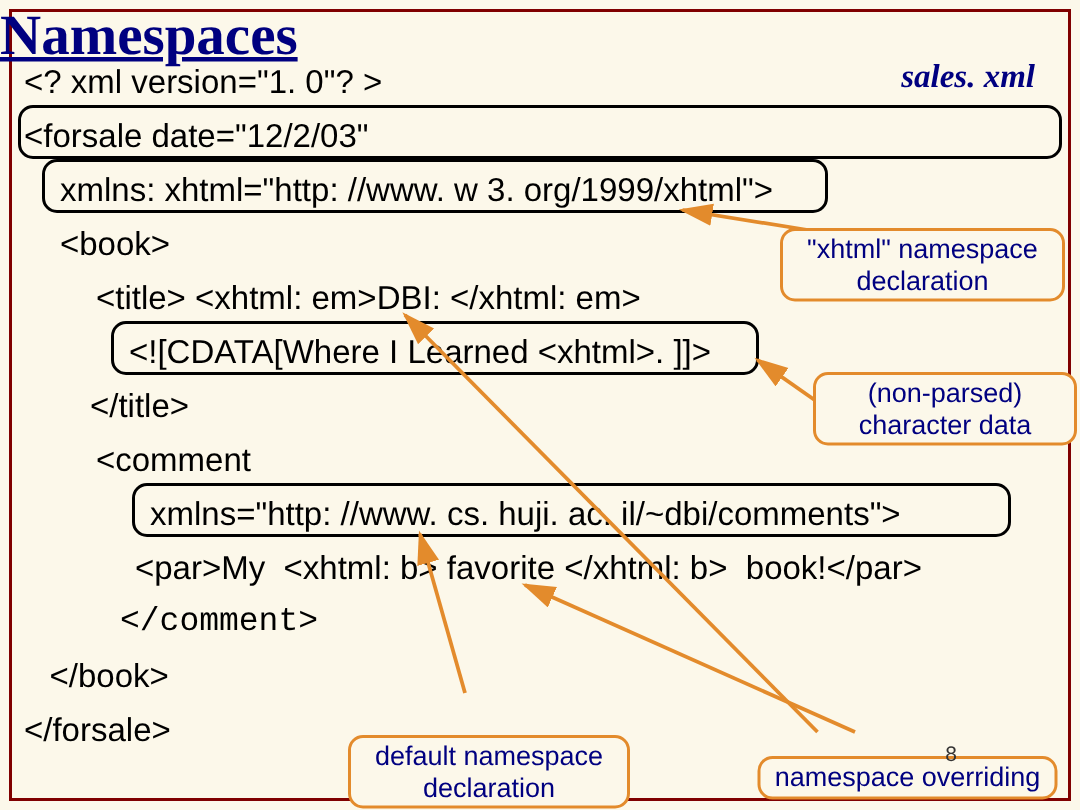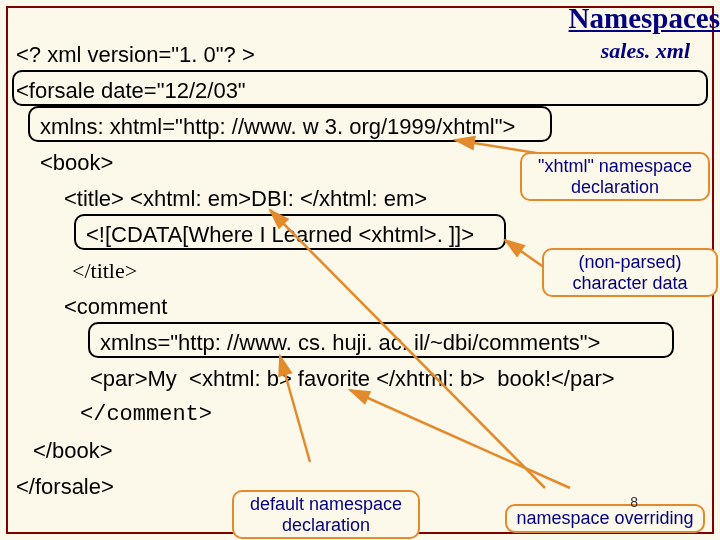--- a/index.html
+++ b/index.html
@@ -19,23 +19,23 @@
     width: 708px;
     height: 528px;
     border: 2px solid #800000;
     box-sizing: border-box;
   }
   .title {
     position: absolute;
     top: 2px;
     left: 0;
     width: 720px;
-    text-align: right;
+    text-align: left;
     font-family: "Times New Roman", serif;
-    font-size: 29px;
+    font-size: 38px;
     font-weight: bold;
     color: #000080;
     text-decoration: underline;
   }
   .filename {
     position: absolute;
     top: 38px;
     right: 30px;
     font-family: "Times New Roman", serif;
     font-size: 22px;
@@ -94,21 +94,21 @@
 
 <div class="title">Namespaces</div>
 <div class="filename">sales. xml</div>
 
 <div class="code" style="left:16px; top:42px;">&lt;? xml version="1. 0"? &gt;</div>
 <div class="code" style="left:16px; top:78px;">&lt;forsale date="12/2/03"</div>
 <div class="code" style="left:40px; top:114px;">xmlns: xhtml="http: //www. w 3. org/1999/xhtml"&gt;</div>
 <div class="code" style="left:40px; top:150px;">&lt;book&gt;</div>
 <div class="code" style="left:64px; top:186px;">&lt;title&gt; &lt;xhtml: em&gt;DBI: &lt;/xhtml: em&gt;</div>
 <div class="code" style="left:86px; top:222px;">&lt;![CDATA[Where I Learned &lt;xhtml&gt;. ]]&gt;</div>
-<div class="code" style="left:72px; top:258px;font-family:Liberation Serif, serif;">&lt;/title&gt;</div>
+<div class="code" style="left:60px; top:258px;">&lt;/title&gt;</div>
 <div class="code" style="left:64px; top:294px;">&lt;comment</div>
 <div class="code" style="left:100px; top:330px;">xmlns="http: //www. cs. huji. ac. il/~dbi/comments"&gt;</div>
 <div class="code" style="left:90px; top:366px;">&lt;par&gt;My  &lt;xhtml: b&gt; favorite &lt;/xhtml: b&gt;  book!&lt;/par&gt;</div>
 <div class="code" style="left:80px; top:402px;font-family:Liberation Mono, monospace;">&lt;/comment&gt;</div>
 <div class="code" style="left:33px; top:438px;">&lt;/book&gt;</div>
 <div class="code" style="left:16px; top:474px;">&lt;/forsale&gt;</div>
 
 <div class="box" style="left:12px; top:70px; width:696px; height:36px;"></div>
 <div class="box" style="left:28px; top:106px; width:524px; height:36px;"></div>
 <div class="box" style="left:74px; top:214px; width:432px; height:36px;"></div>

